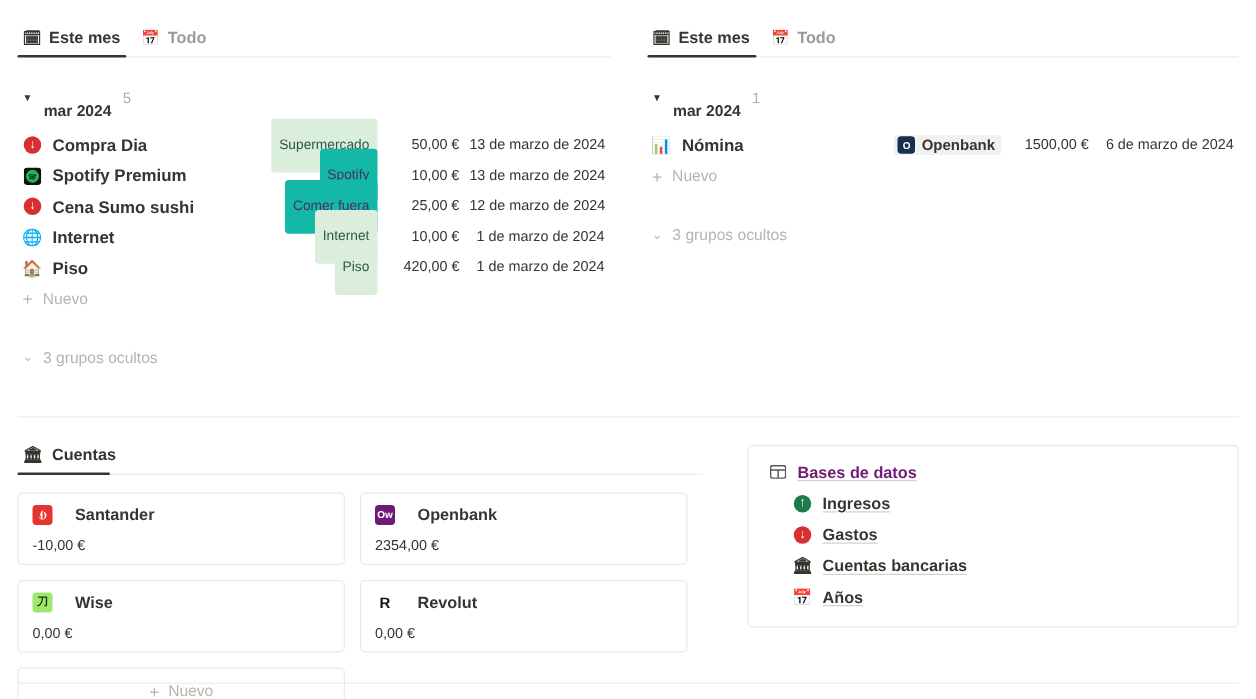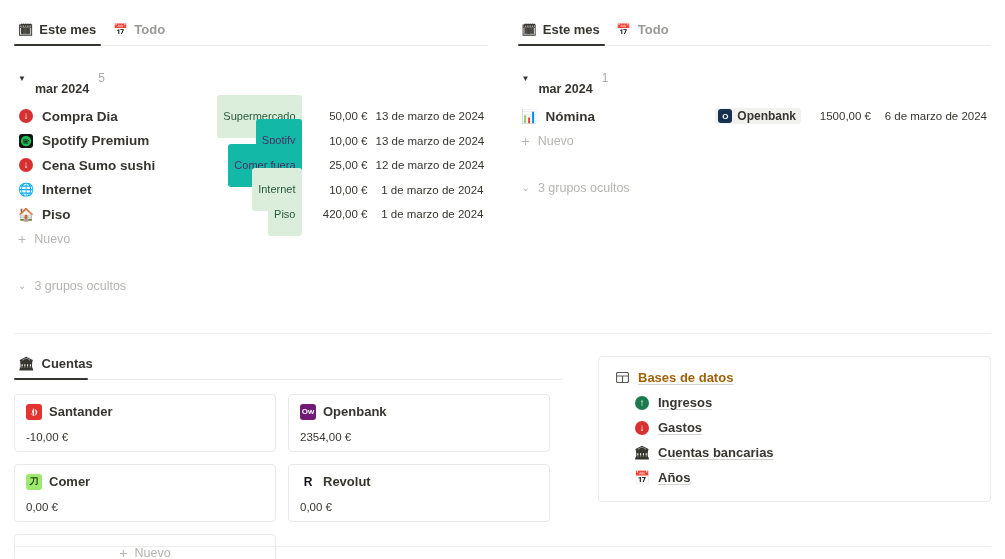--- a/index.html
+++ b/index.html
@@ -74,34 +74,34 @@
               padding: 0 4px 8px 4px; font-size: 13px; font-weight: 600;
               color: #37352f; border-bottom: 1px solid #ebebea;
               position: relative; }
   .sect-hdr::after { content: ""; position: absolute; left: 0; width: 74px;
               bottom: -1px; height: 2px; background: #37352f; border-radius: 1px; }
 
   .cards { display: flex; flex-wrap: wrap; gap: 12px; padding-top: 14px; }
   .card { width: 262px; height: 58px; border: 1px solid #e9e9e7;
           border-radius: 4px; padding: 9px 11px; cursor: pointer;
           background: #fff; }
-  .card .chead { display: flex; align-items: center; gap: 7px; }
+  .card .chead { display: flex; align-items: center; gap: 18px; }
   .card .cicon { width: 16px; height: 16px; border-radius: 3px; flex: 0 0 16px;
                  display: flex; align-items: center; justify-content: center;
                  font-size: 10px; font-weight: 700; color: #fff; }
   .card .cname { font-size: 13px; font-weight: 600; color: #37352f; }
   .card .cval { font-size: 11.5px; color: #37352f; margin-top: 11px; }
   .card.newcard { display: flex; align-items: center; justify-content: center;
                   gap: 7px; color: #b5b4b1; font-size: 12.5px; height: 38px; }
 
   
   .panel { border: 1px solid #e9e9e7; border-radius: 4px;
            padding: 13px 15px 15px 15px; background: #fff; }
   .panel-hdr { display: flex; align-items: center; gap: 8px; font-size: 13px;
-               font-weight: 700; color: #a16207; cursor: pointer; }
+               font-weight: 700; color: #701a75; cursor: pointer; }
   .panel-hdr .lbl { text-decoration: underline; text-underline-offset: 2px;
                     text-decoration-color: #d3d2cf; }
   .panel-item { display: flex; align-items: center; gap: 8px;
                 margin-top: 9px; margin-left: 20px; font-size: 13px;
                 font-weight: 600; color: #37352f; cursor: pointer; }
   .panel-item .lbl { text-decoration: underline; text-underline-offset: 2px;
                      text-decoration-color: #d3d2cf; }
   .panel-item .pic, .panel-hdr .pic { width: 16px; height: 16px; flex: 0 0 16px;
                 display: flex; align-items: center; justify-content: center;
                 font-size: 13px; line-height: 1; }
@@ -274,21 +274,21 @@
           <div class="chead">
             <span class="cicon" style="background:#701a75;font-size:8px;">Oᴡ</span>
             <span class="cname">Openbank</span>
           </div>
           <div class="cval">2354,00 €</div>
         </div>
 
         <div class="card">
           <div class="chead">
             <span class="cicon" style="background:#9fe870;color:#163300;font-size:9px;">刀</span>
-            <span class="cname">Comer</span>
+            <span class="cname">Wise</span>
           </div>
           <div class="cval">0,00 €</div>
         </div>
 
         <div class="card">
           <div class="chead">
             <span class="cicon" style="background:#fff;color:#11141a;font-size:12px;font-weight:700;">R</span>
             <span class="cname">Revolut</span>
           </div>
           <div class="cval">0,00 €</div>

